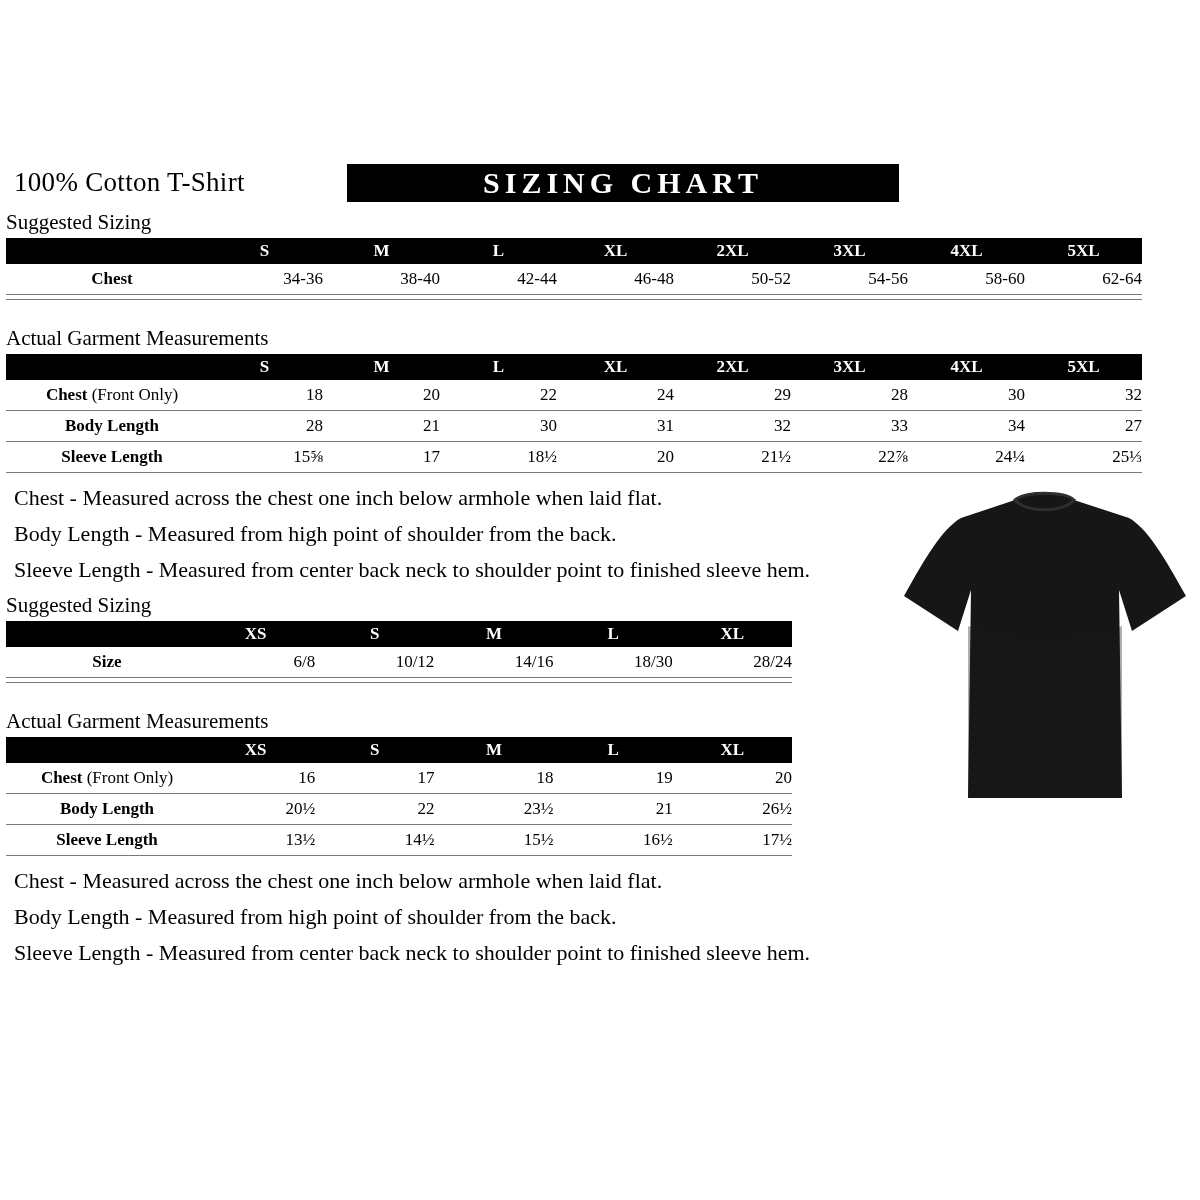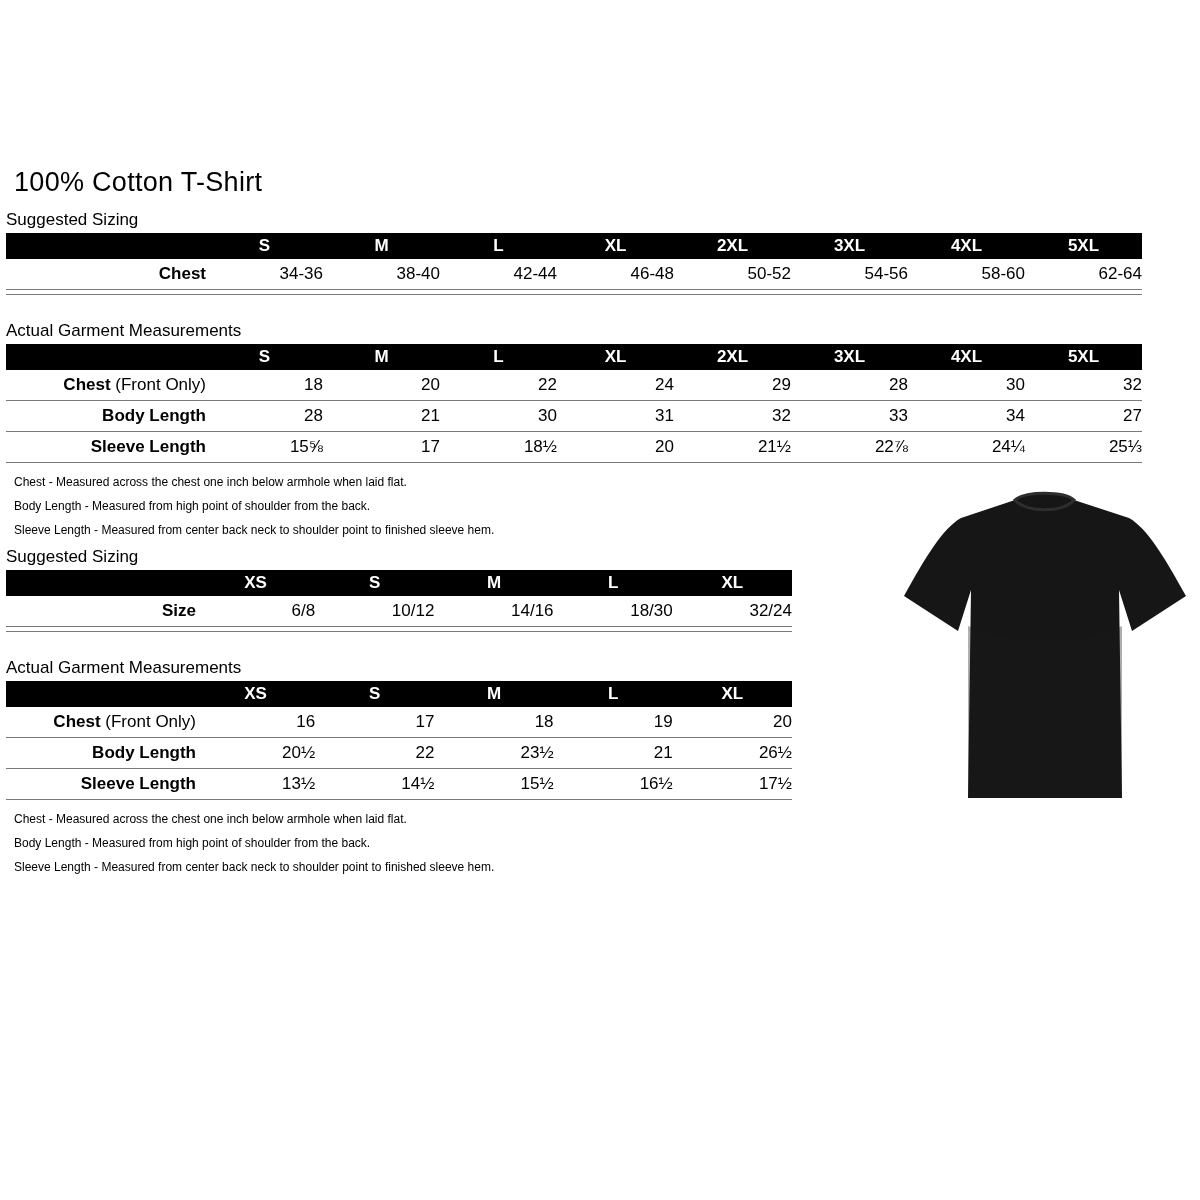--- a/index.html
+++ b/index.html
@@ -3,75 +3,76 @@
 <meta charset="utf-8">
 <style>
   * { box-sizing: border-box; margin: 0; padding: 0; }
   html, body {
     width: 1200px; height: 1200px;
     background: #ffffff;
     font-family: "Liberation Sans", sans-serif;
     color: #000;
     overflow: hidden;
   }
-  .page { position: relative; width: 1080px; height: 1200px; padding: 164px 0 8px 6px; }
+  .page { position: relative; width: 1080px; height: 1200px; padding: 164px 0 8px 6px; font-family: Liberation Serif, serif; }
 
   
   .header-row { position: relative; height: 40px; margin-bottom: 6px; }
   .title {
     position: absolute; left: 8px; top: 3px;
     font-size: 27px; font-weight: 400; letter-spacing: .3px;
   }
   .banner {
     position: absolute; left: 341px; top: 0;
     width: 552px; height: 38px;
     background: #000; color: #fff;
     font-size: 30px; font-weight: 800; letter-spacing: 5px;
     display: flex; align-items: center; justify-content: center;
   }
 
-  .sub-heading { font-size: 17px; margin: 0 0 3px 0; }
+  .sub-heading { font-size: 21px; margin: 0 0 3px 0; }
   .mt { margin-top: 26px; }
 
   table { border-collapse: collapse; table-layout: fixed; }
   .w-adult { width: 1136px; }
   .w-youth { width: 786px; }
   th {
     background: #000; color: #fff;
     font-size: 17px; font-weight: 700;
     padding: 3px 0; text-align: center; border: 0;
   }
   td {
     font-size: 17px; text-align: right;
     padding: 5px 0;
     border-bottom: 1px solid #7a7a7a;
   }
-  td.row-label { text-align: right; padding-left: 12px; }
+  td.row-label { text-align: center; padding-left: 12px; }
   td.row-label b { font-weight: 700; }
   col.c-label-a { width: 200px; }
   col.c-label-y { width: 190px; }
 
   
   .tbl-wrap.double { border-bottom: 1px solid #7a7a7a; padding-bottom: 4px; }
 
   .notes { margin-top: 12px; }
-  .notes p { font-size: 12px; margin: 0 0 10px 8px; }
+  .notes p { font-size: 22px; margin: 0 0 10px 8px; }
 
   .youth-title { font-size: 25px; font-weight: 700; margin: 6px 0 12px 0; letter-spacing: .2px; }
 
   .tshirt { position: absolute; left: 896px; top: 476px; width: 298px; height: 342px; }
   .tshirt svg { width: 100%; height: 100%; display: block; }
 </style>
 </head>
 <body>
 
 <div class="page">
 
   <div class="header-row">
     <h1 class="title">100% Cotton T-Shirt</h1>
+    <div class="banner">SIZING CHART</div>
   </div>
 
   <div class="sub-heading">Suggested Sizing</div>
   <div class="tbl-wrap double w-adult">
     <table class="w-adult">
       <colgroup>
           <col class="c-label-a">
           <col span="8">
         </colgroup>
     <thead>
@@ -183,21 +184,21 @@
             <th>XL</th>
           </tr>
         </thead>
         <tbody>
           <tr>
             <td class="row-label"><b>Size</b></td>
             <td>6/8</td>
             <td>10/12</td>
             <td>14/16</td>
             <td>18/30</td>
-            <td>32/24</td>
+            <td>28/24</td>
           </tr>
         </tbody>
       </table>
   </div>
 
   <div class="sub-heading mt">Actual Garment Measurements</div>
   <table class="w-youth">
     <colgroup>
         <col class="c-label-y">
         <col span="5">

